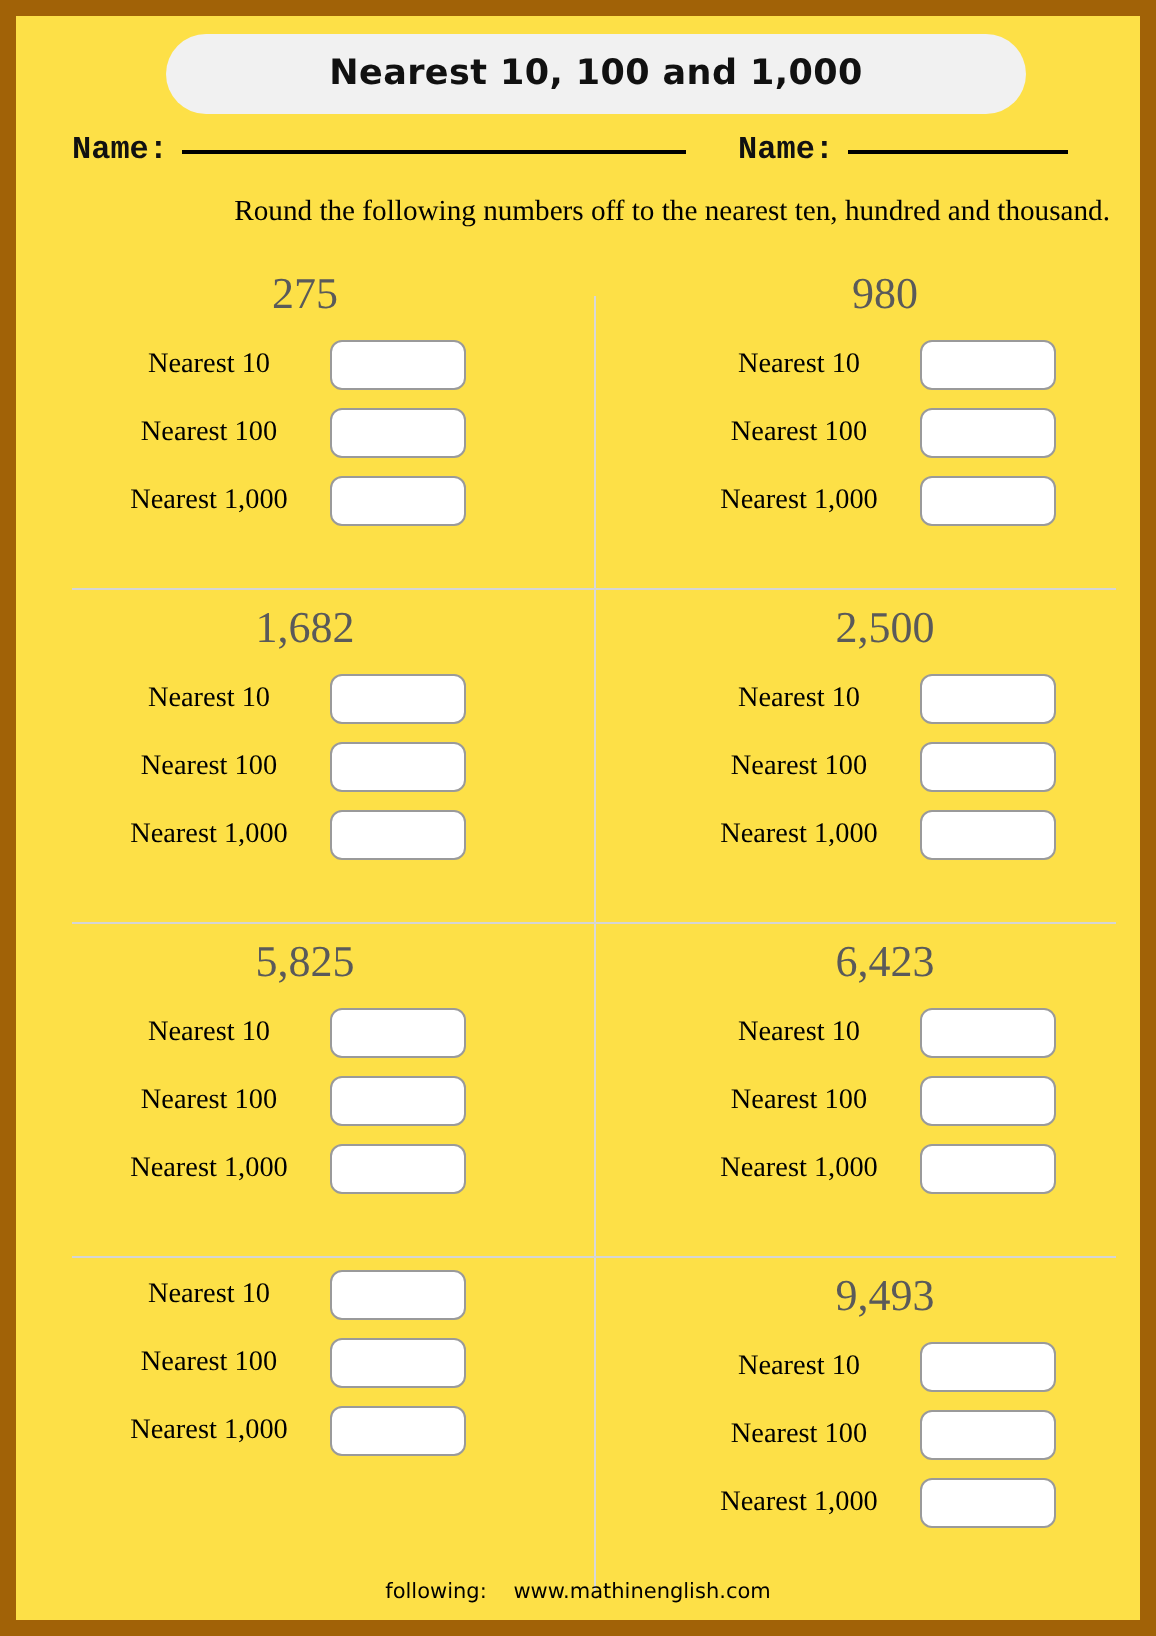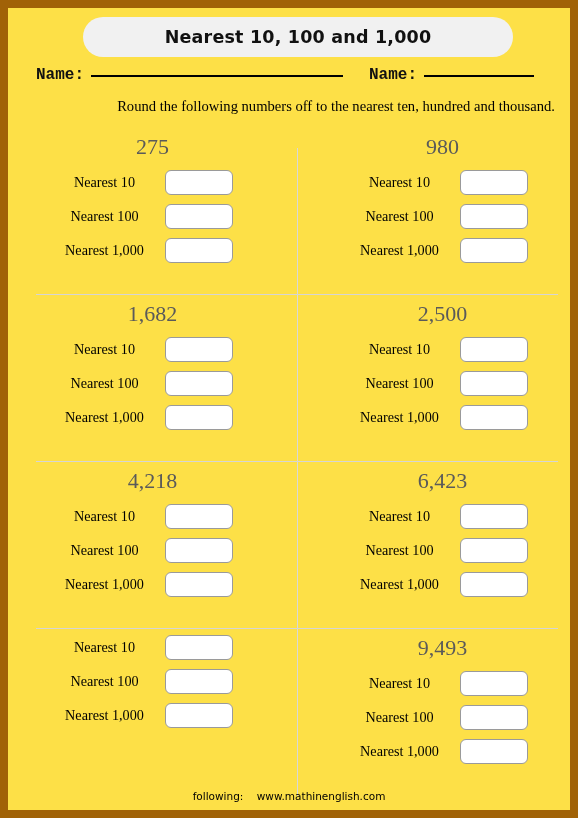--- a/index.html
+++ b/index.html
@@ -254,21 +254,21 @@
         </div>
         <div class="qline">
           <span class="qlabel">Nearest 1,000</span>
           <span class="answer-box"></span>
         </div>
       </div>
     </div>
 
     <div class="row sep">
       <div class="cell left">
-        <div class="cell-number">4,218</div>
+        <div class="cell-number">5,825</div>
         <div class="qline">
           <span class="qlabel">Nearest 10</span>
           <span class="answer-box"></span>
         </div>
         <div class="qline">
           <span class="qlabel">Nearest 100</span>
           <span class="answer-box"></span>
         </div>
         <div class="qline">
           <span class="qlabel">Nearest 1,000</span>

